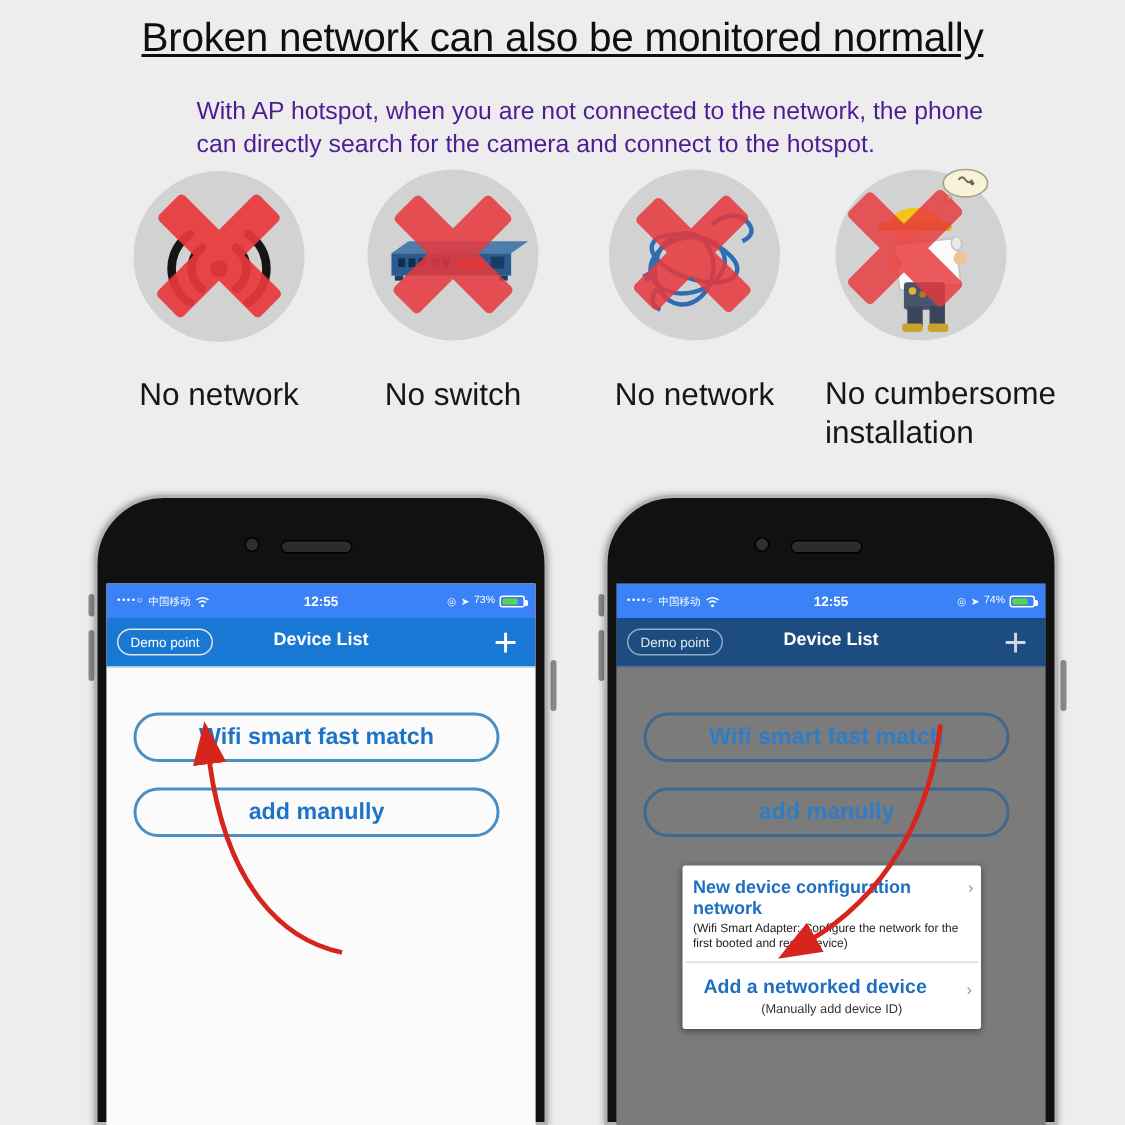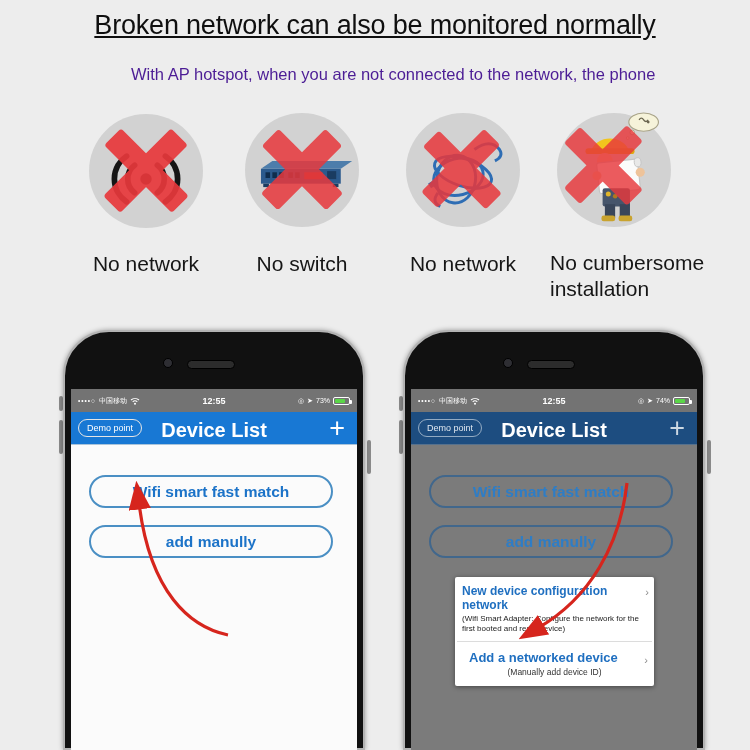--- a/index.html
+++ b/index.html
@@ -37,40 +37,40 @@
   .camera  { position:absolute; left:98px; top:26px; width:10px; height:10px;
              border-radius:50%; background:#2e2e33; border:1px solid #000; }
   .speaker { position:absolute; left:122px; top:28px; width:48px; height:9px;
              border-radius:5px; background:#2c2c2c; border:1px solid #000; }
   .side-btn { position:absolute; width:4px; background:#8a8a8a; border-radius:2px; }
 
   
   .screen { position:absolute; left:6px; top:57px; width:286px; height:361px; overflow:hidden; background:#fbfbfb; }
   .screen.dim { background:#7b7b7b; }
 
-  .statusbar { height:23px; background:#737373; color:#fff; display:flex;
+  .statusbar { height:23px; background:#3b82f6; color:#fff; display:flex;
                align-items:center; padding:0 7px; font-size:7px; }
   .sb-left  { display:flex; align-items:center; gap:3px; width:94px; }
   .sb-dots  { font-size:6.5px; letter-spacing:1px; }
   .sb-carrier { font-size:7px; }
   .sb-time  { flex:1; text-align:center; font-weight:bold; font-size:9px; }
   .sb-right { display:flex; align-items:center; gap:3px; justify-content:flex-end; width:94px; }
   .battery  { position:relative; width:17px; height:8px; border:1px solid #fff; border-radius:2px; }
   .battery-fill { position:absolute; left:1px; top:1px; bottom:1px; width:10px;
                   background:#5ad648; border-radius:1px; }
   .battery-tip  { position:absolute; right:-3px; top:2px; width:2px; height:4px;
                   background:#fff; border-radius:0 1px 1px 0; }
 
   .navbar { position:relative; height:33px; background:#1878d4; border-bottom:1px solid #aac4da; }
   .navbar.dim { background:#1d4d80; border-bottom-color:#56718d; }
   .pill { position:absolute; left:7px; top:7px; border:1px solid #e5e5e5; color:#fff;
           border-radius:11px; font-size:9px; padding:3px 8px; }
   .navbar.dim .pill { border-color:#93abc3; color:#dfe7ef; }
   .nav-title { position:absolute; left:0; right:0; top:7px; text-align:center;
-               font-weight:bold; font-size:20px; color:#fff; }
+               font-weight:bold; font-size:12px; color:#fff; }
   .nav-plus { position:absolute; right:12px; top:0px; font-size:27px; font-weight:400;
               color:#fff; line-height:33px; }
   .navbar.dim .nav-plus { color:#cdd8e2; }
 
   .phonebody { position:relative; height:305px; background:#fbfbfb;padding-left:20px; }
   .phonebody.dim { background:#7b7b7b; }
 
   .pillbtn { position:absolute; left:18px; width:244px; height:33px; background:transparent;
              border:2px solid #4a8fc4; border-radius:18px; display:flex; align-items:center;
              justify-content:center; font-weight:bold; font-size:15.5px; color:#1c73c8;
@@ -94,20 +94,21 @@
   .arrow-svg { position:absolute; pointer-events:none; overflow:visible; }
 </style>
 </head>
 <body>
 
 <div class="page">
 
   <div class="title">Broken network can also be monitored normally</div>
   <div class="subtitle">
     <div>With AP hotspot, when you are not connected to the network, the phone</div>
+    <div>can directly search for the camera and connect to the hotspot.</div>
   </div>
 
   <div class="feature-circle fc1">
     <svg width="114" height="114" viewBox="0 0 100 100">
       <g stroke="#151515" stroke-width="5" fill="none" stroke-linecap="round">
         <path d="M40,45 A15,15 0 0 0 40,69"></path>
         <path d="M33,37 A24,24 0 0 0 33,77"></path>
         <path d="M60,45 A15,15 0 0 1 60,69"></path>
         <path d="M67,37 A24,24 0 0 1 67,77"></path>
       </g>

